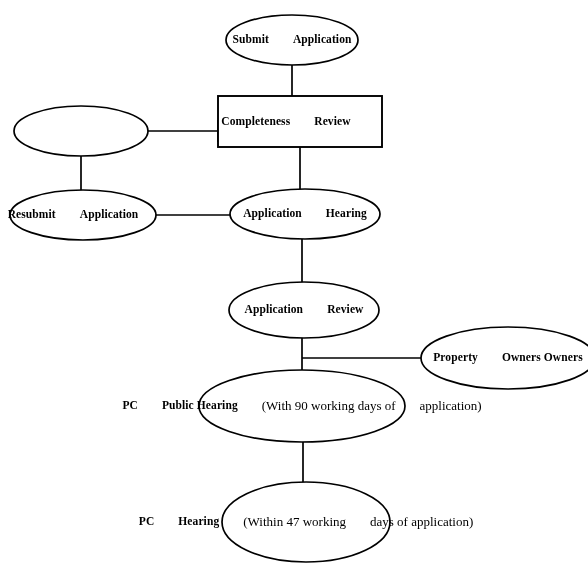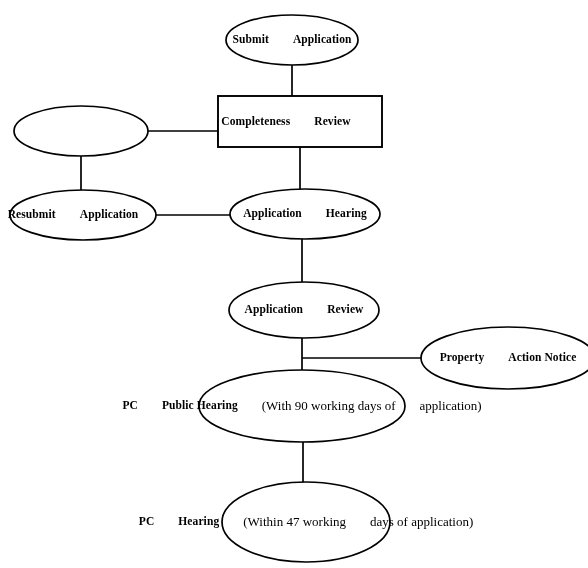--- a/index.html
+++ b/index.html
@@ -133,21 +133,21 @@
     <span class="lbl-main">Hearing</span>
   </div>
 
   <div class="node-label" style="left:229px; top:282px; width:150px; height:56px;">
     <span class="lbl-main">Application</span>
     <span class="lbl-main">Review</span>
   </div>
 
   <div class="node-label" style="left:421px; top:327px; width:174px; height:62px;">
     <span class="lbl-main">Property</span>
-    <span class="lbl-main">Action Notice</span>
+    <span class="lbl-main">Owners Owners</span>
   </div>
 
   <div class="node-label" style="left:199px; top:370px; width:206px; height:72px;">
     <span class="lbl-main">PC</span>
     <span class="lbl-main">Public Hearing</span>
     <span class="lbl-sub">(With 90 working days of</span>
     <span class="lbl-sub">application)</span>
   </div>
 
   <div class="node-label" style="left:222px; top:482px; width:168px; height:80px;">

